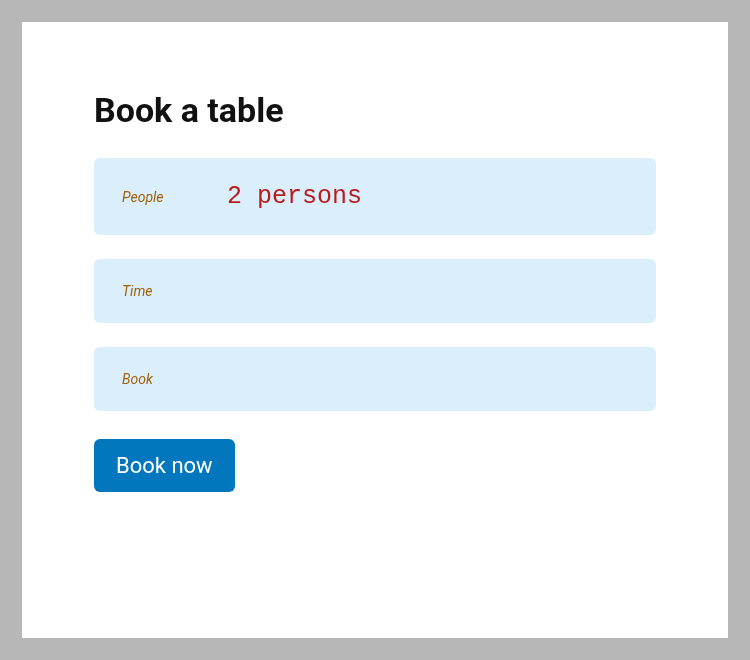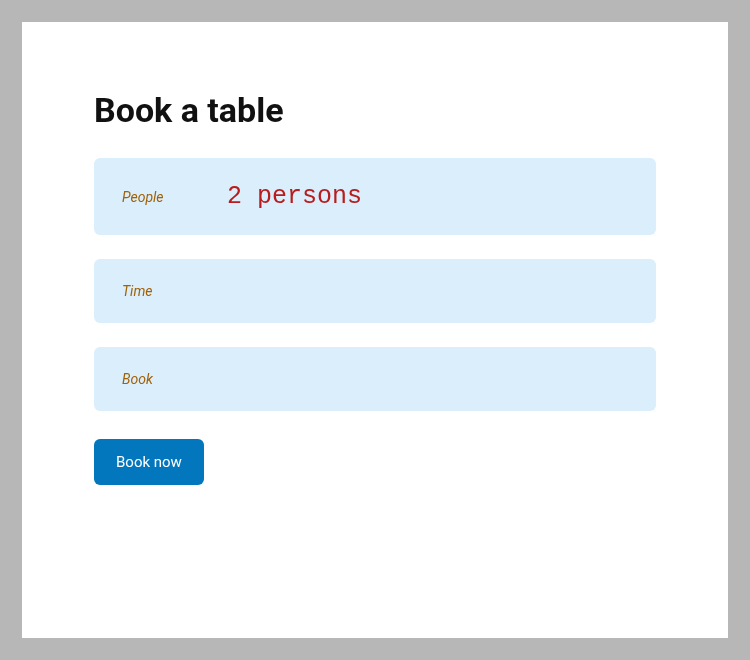--- a/index.html
+++ b/index.html
@@ -55,21 +55,21 @@
       font-family: Liberation Mono, monospace;
       outline: none;
       flex: 1;
     }
     .submit-btn {
       background: #0277bd;
       color: #ffffff;
       border: none;
       border-radius: 6px;
       padding: 14px 22px;
-      font-size: 15px;
+      font-size: 22px;
       font-family: inherit;
       cursor: pointer;
       margin-top: 4px;
     }
   </style>
 </head>
 <body>
 
 <div class="card">
   <h1 class="title">Book a table</h1>

